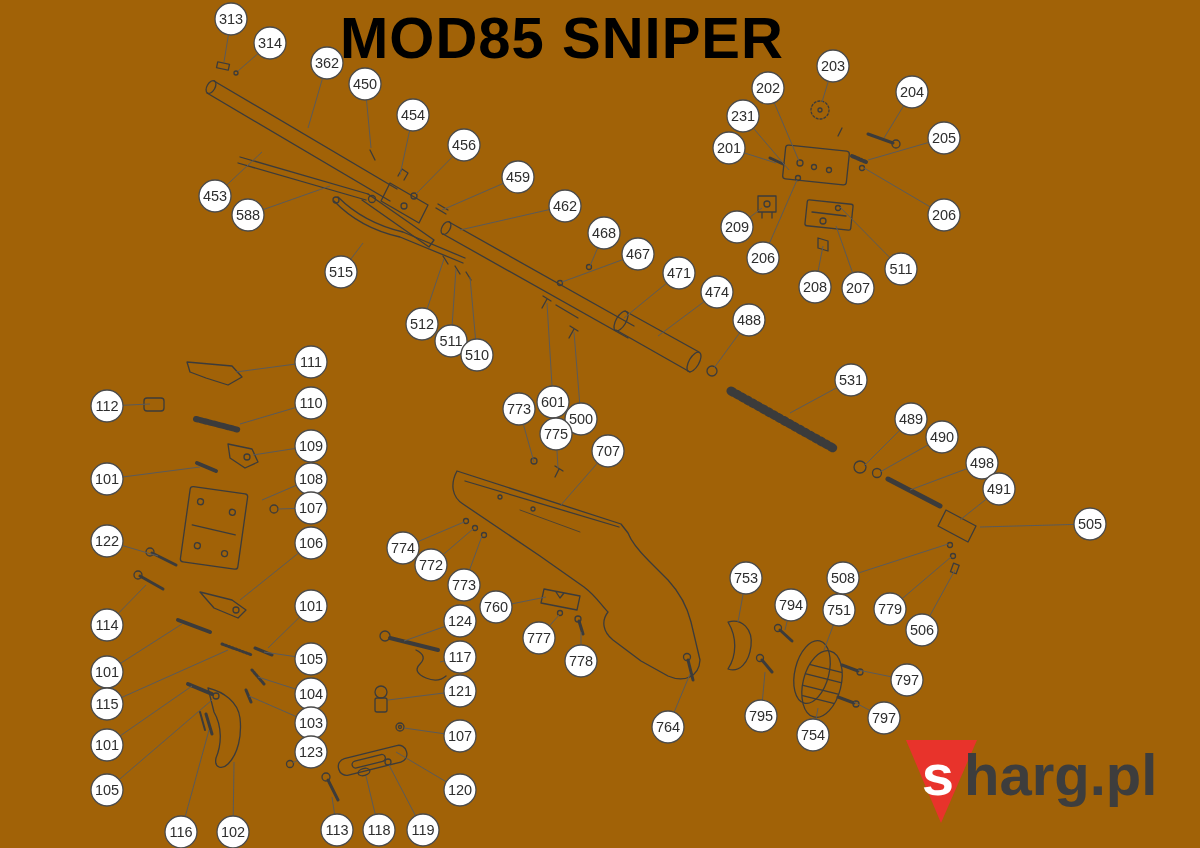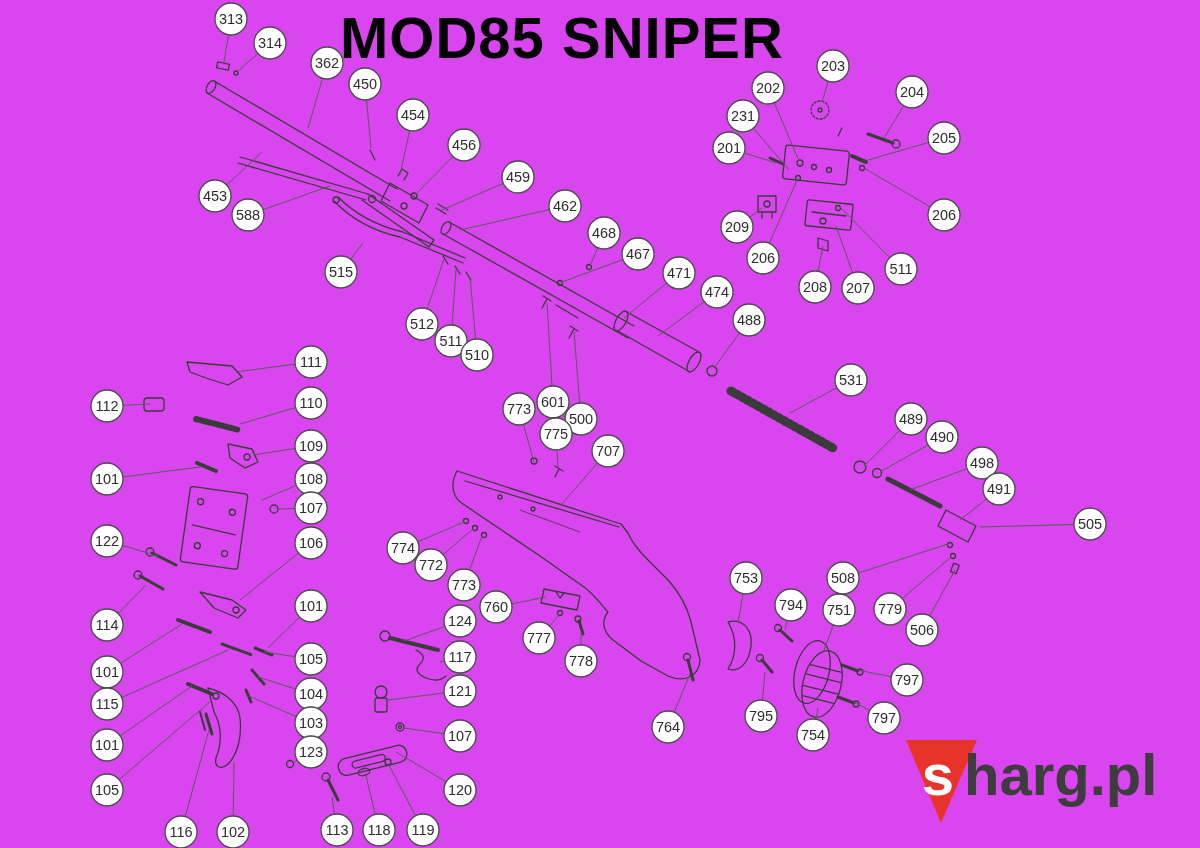--- a/index.html
+++ b/index.html
@@ -1,16 +1,16 @@
 <!DOCTYPE html>
 <html><head>
 <meta charset="utf-8">
 <style>
   html,body{margin:0;padding:0;background:#ffffff;}
-  .canvas{position:relative;width:1200px;height:848px;background:#d946ef;overflow:hidden;
+  .canvas{position:relative;width:1200px;height:848px;background:#a16207;overflow:hidden;
           font-family:"Liberation Sans",sans-serif;}
   svg{display:block;}
   svg text{font-family:"Liberation Sans",sans-serif;}
   #parts-layer{stroke:#3b3b3b;stroke-width:1.3;fill:none;stroke-linecap:round;stroke-linejoin:round;}
   #leader-layer line{stroke:#5a5a5a;stroke-width:1;}
   #callout-layer circle{fill:#ffffff;stroke:#4a4a4a;stroke-width:1.3;}
   #callout-layer text{font-size:14.5px;fill:#2d2d2d;text-anchor:middle;}
   #title-text{font-size:58px;font-weight:700;fill:#000000;text-anchor:middle;letter-spacing:1px;}
   #logo-s{font-size:58px;font-weight:700;fill:#ffffff;text-anchor:middle;}
   #logo-rest{font-size:58px;font-weight:700;fill:#3d3d3d;}

